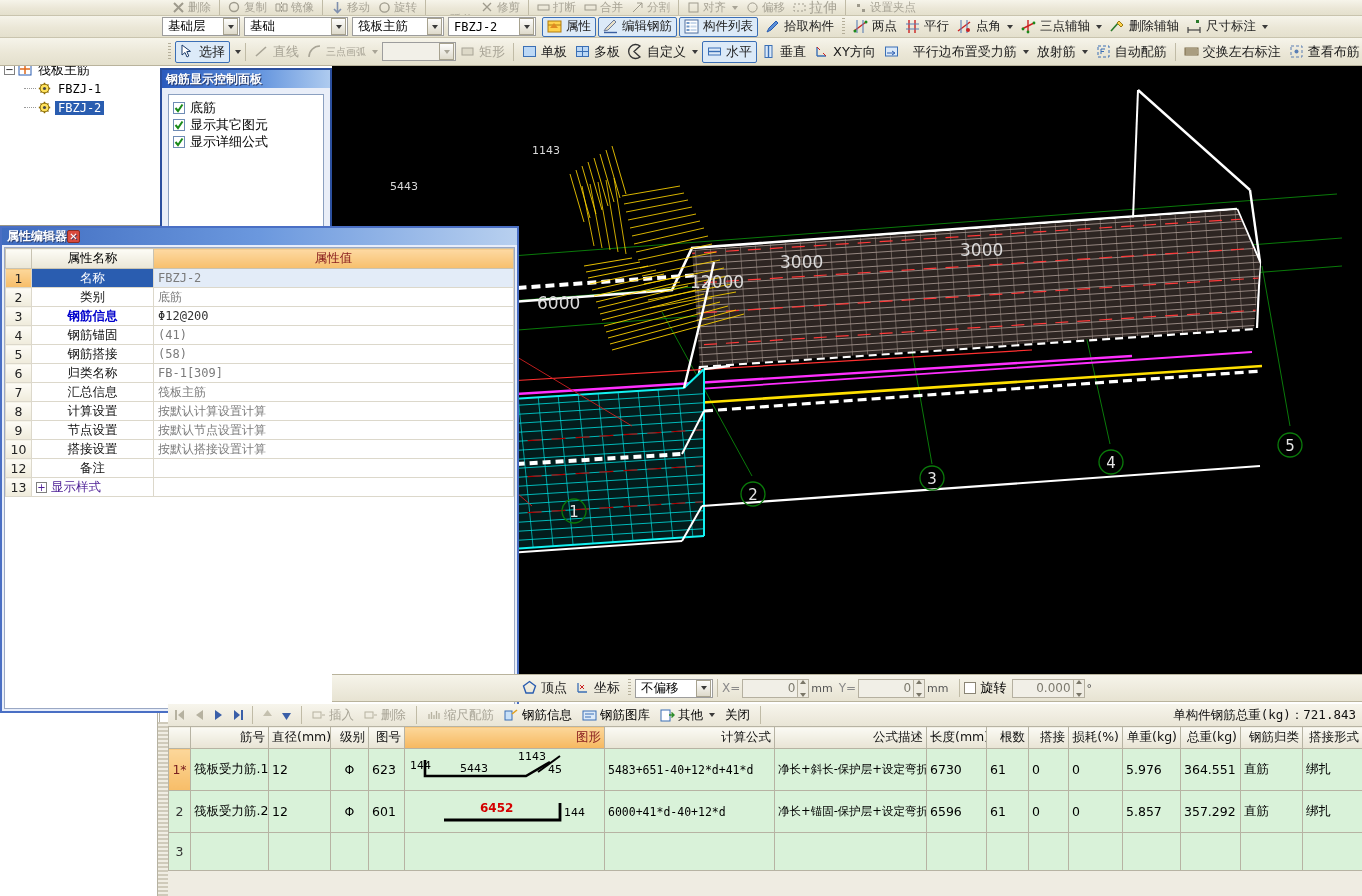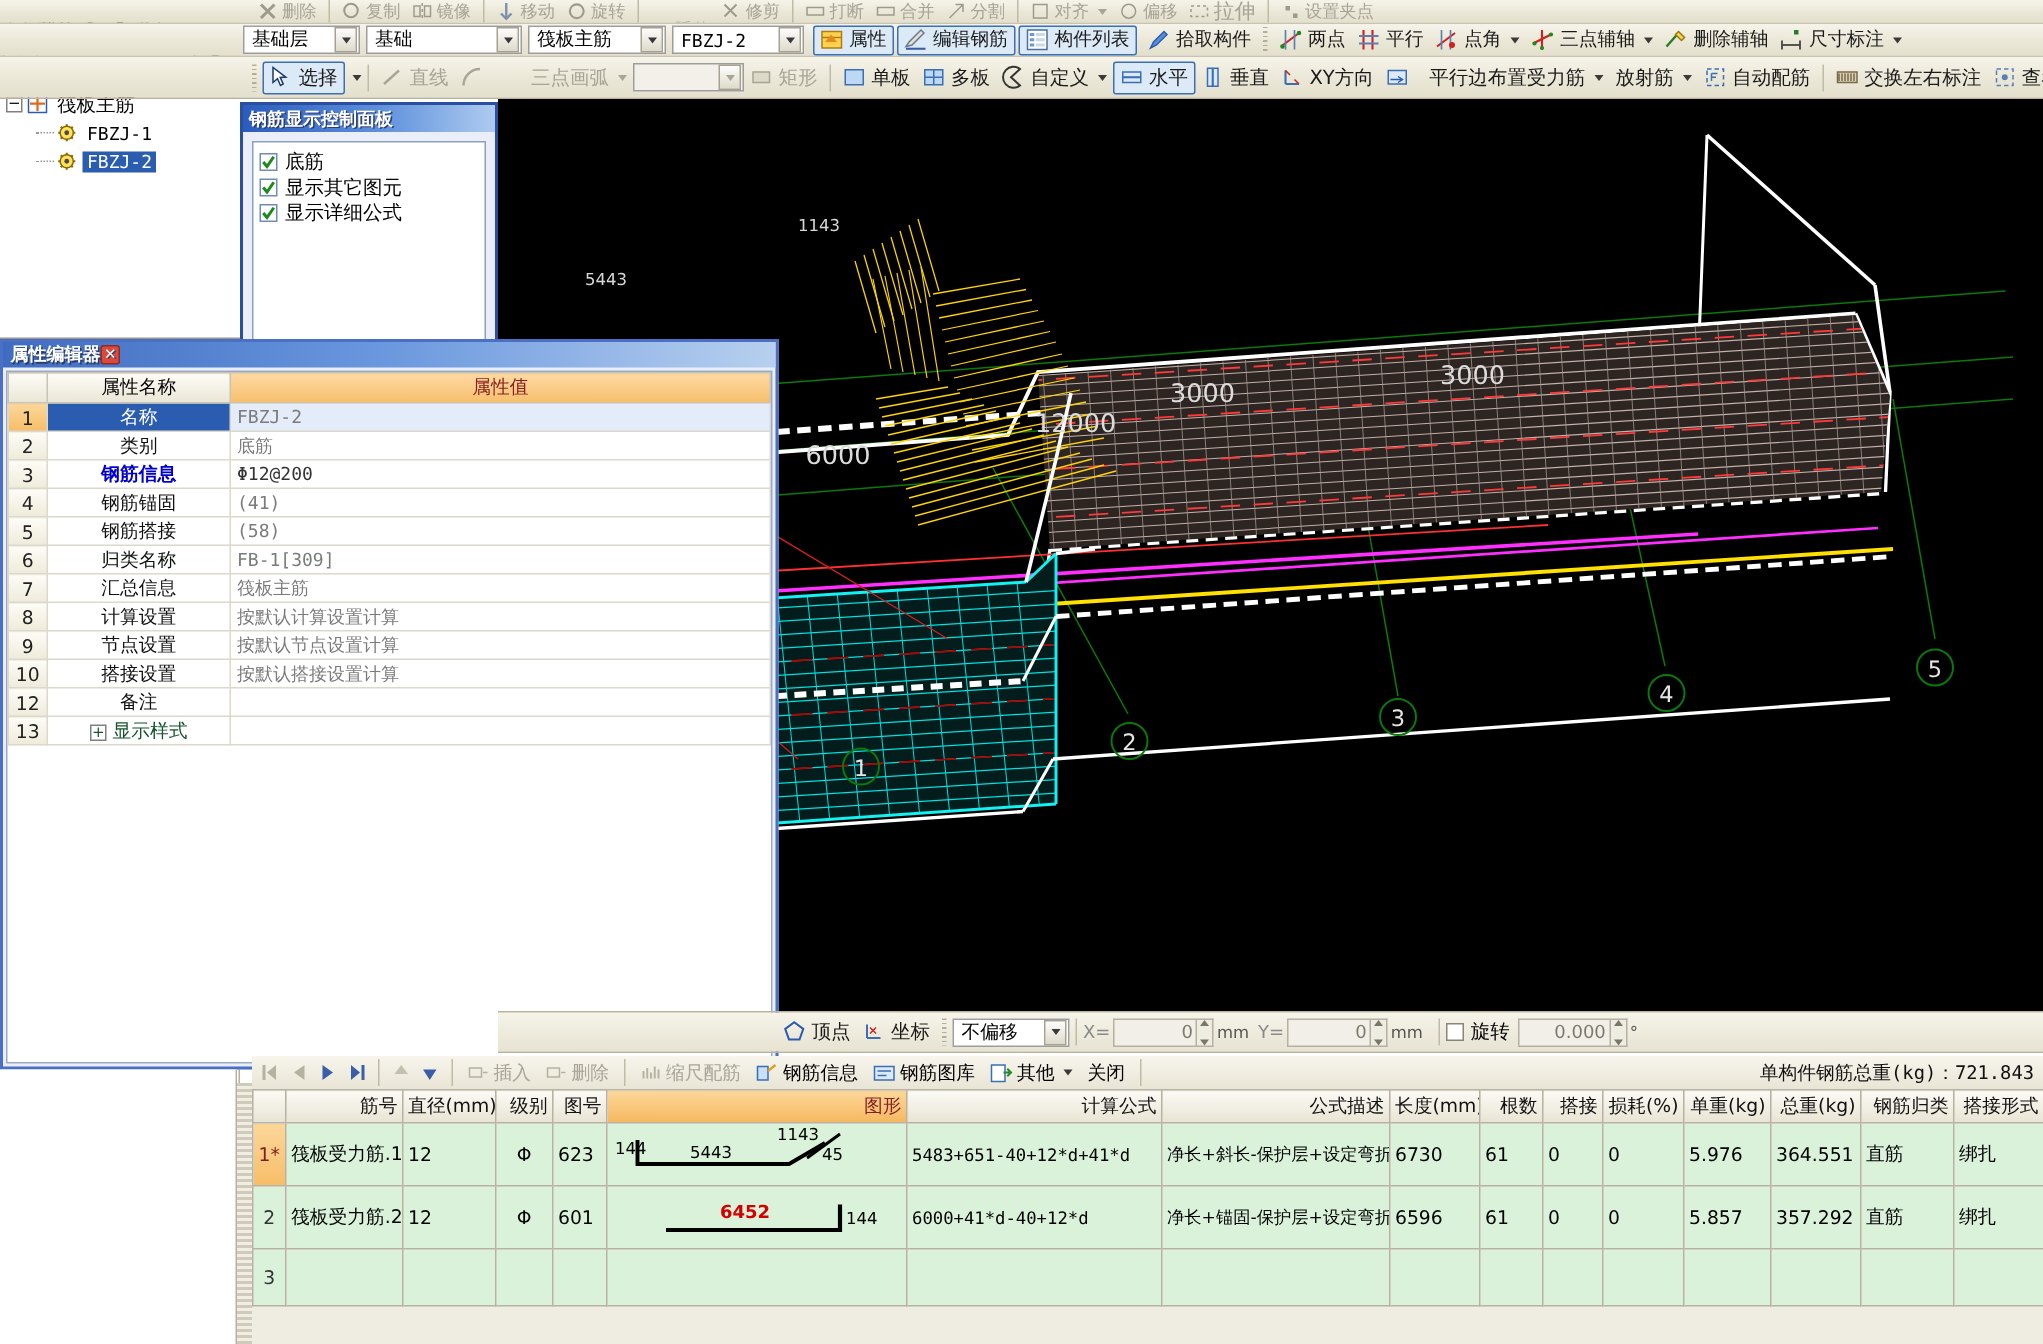--- a/index.html
+++ b/index.html
@@ -839,21 +839,21 @@
           </svg>
       </span>
       <span style="font-size:13px;">直线</span>
     </div>
     <div class="tbi ghost">
       <span class="ico">
         <svg width="15" height="15" viewBox="0 0 15 15">
             <path d="M2 13 A11 11 0 0 1 13 2" fill="none" stroke="#a8a496" stroke-width="1.6"></path>
           </svg>
       </span>
-      <span style="font-size:13px;margin-left:28px;">三点画弧</span>
+      <span style="font-size:10px;">三点画弧</span>
       <span class="caret g"></span>
     </div>
     <div class="combo disabled" style="width:92px;">
       <span></span>
       <span class="cbtn">
           <span class="caret g" style="margin:0;"></span>
         </span>
     </div>
     <div style="width:5px;"></div>
     <div class="tbi ghost">
@@ -1066,21 +1066,21 @@
             <td class="pname">搭接设置</td>
             <td class="pval">按默认搭接设置计算</td>
           </tr>
           <tr>
             <td class="pnum">12</td>
             <td class="pname">备注</td>
             <td class="pval"></td>
           </tr>
           <tr>
             <td class="pnum">13</td>
-            <td class="pname" style="text-align:center;color:#14532d;">
+            <td class="pname" style="text-align:left;color:#4c1d95;">
               <span class="plus">+</span><span>显示样式</span>
             </td>
             <td class="pval"></td>
           </tr>
         </tbody>
       </table>
     </div>
   </div>
 
   <div class="optbar abs nosel">

